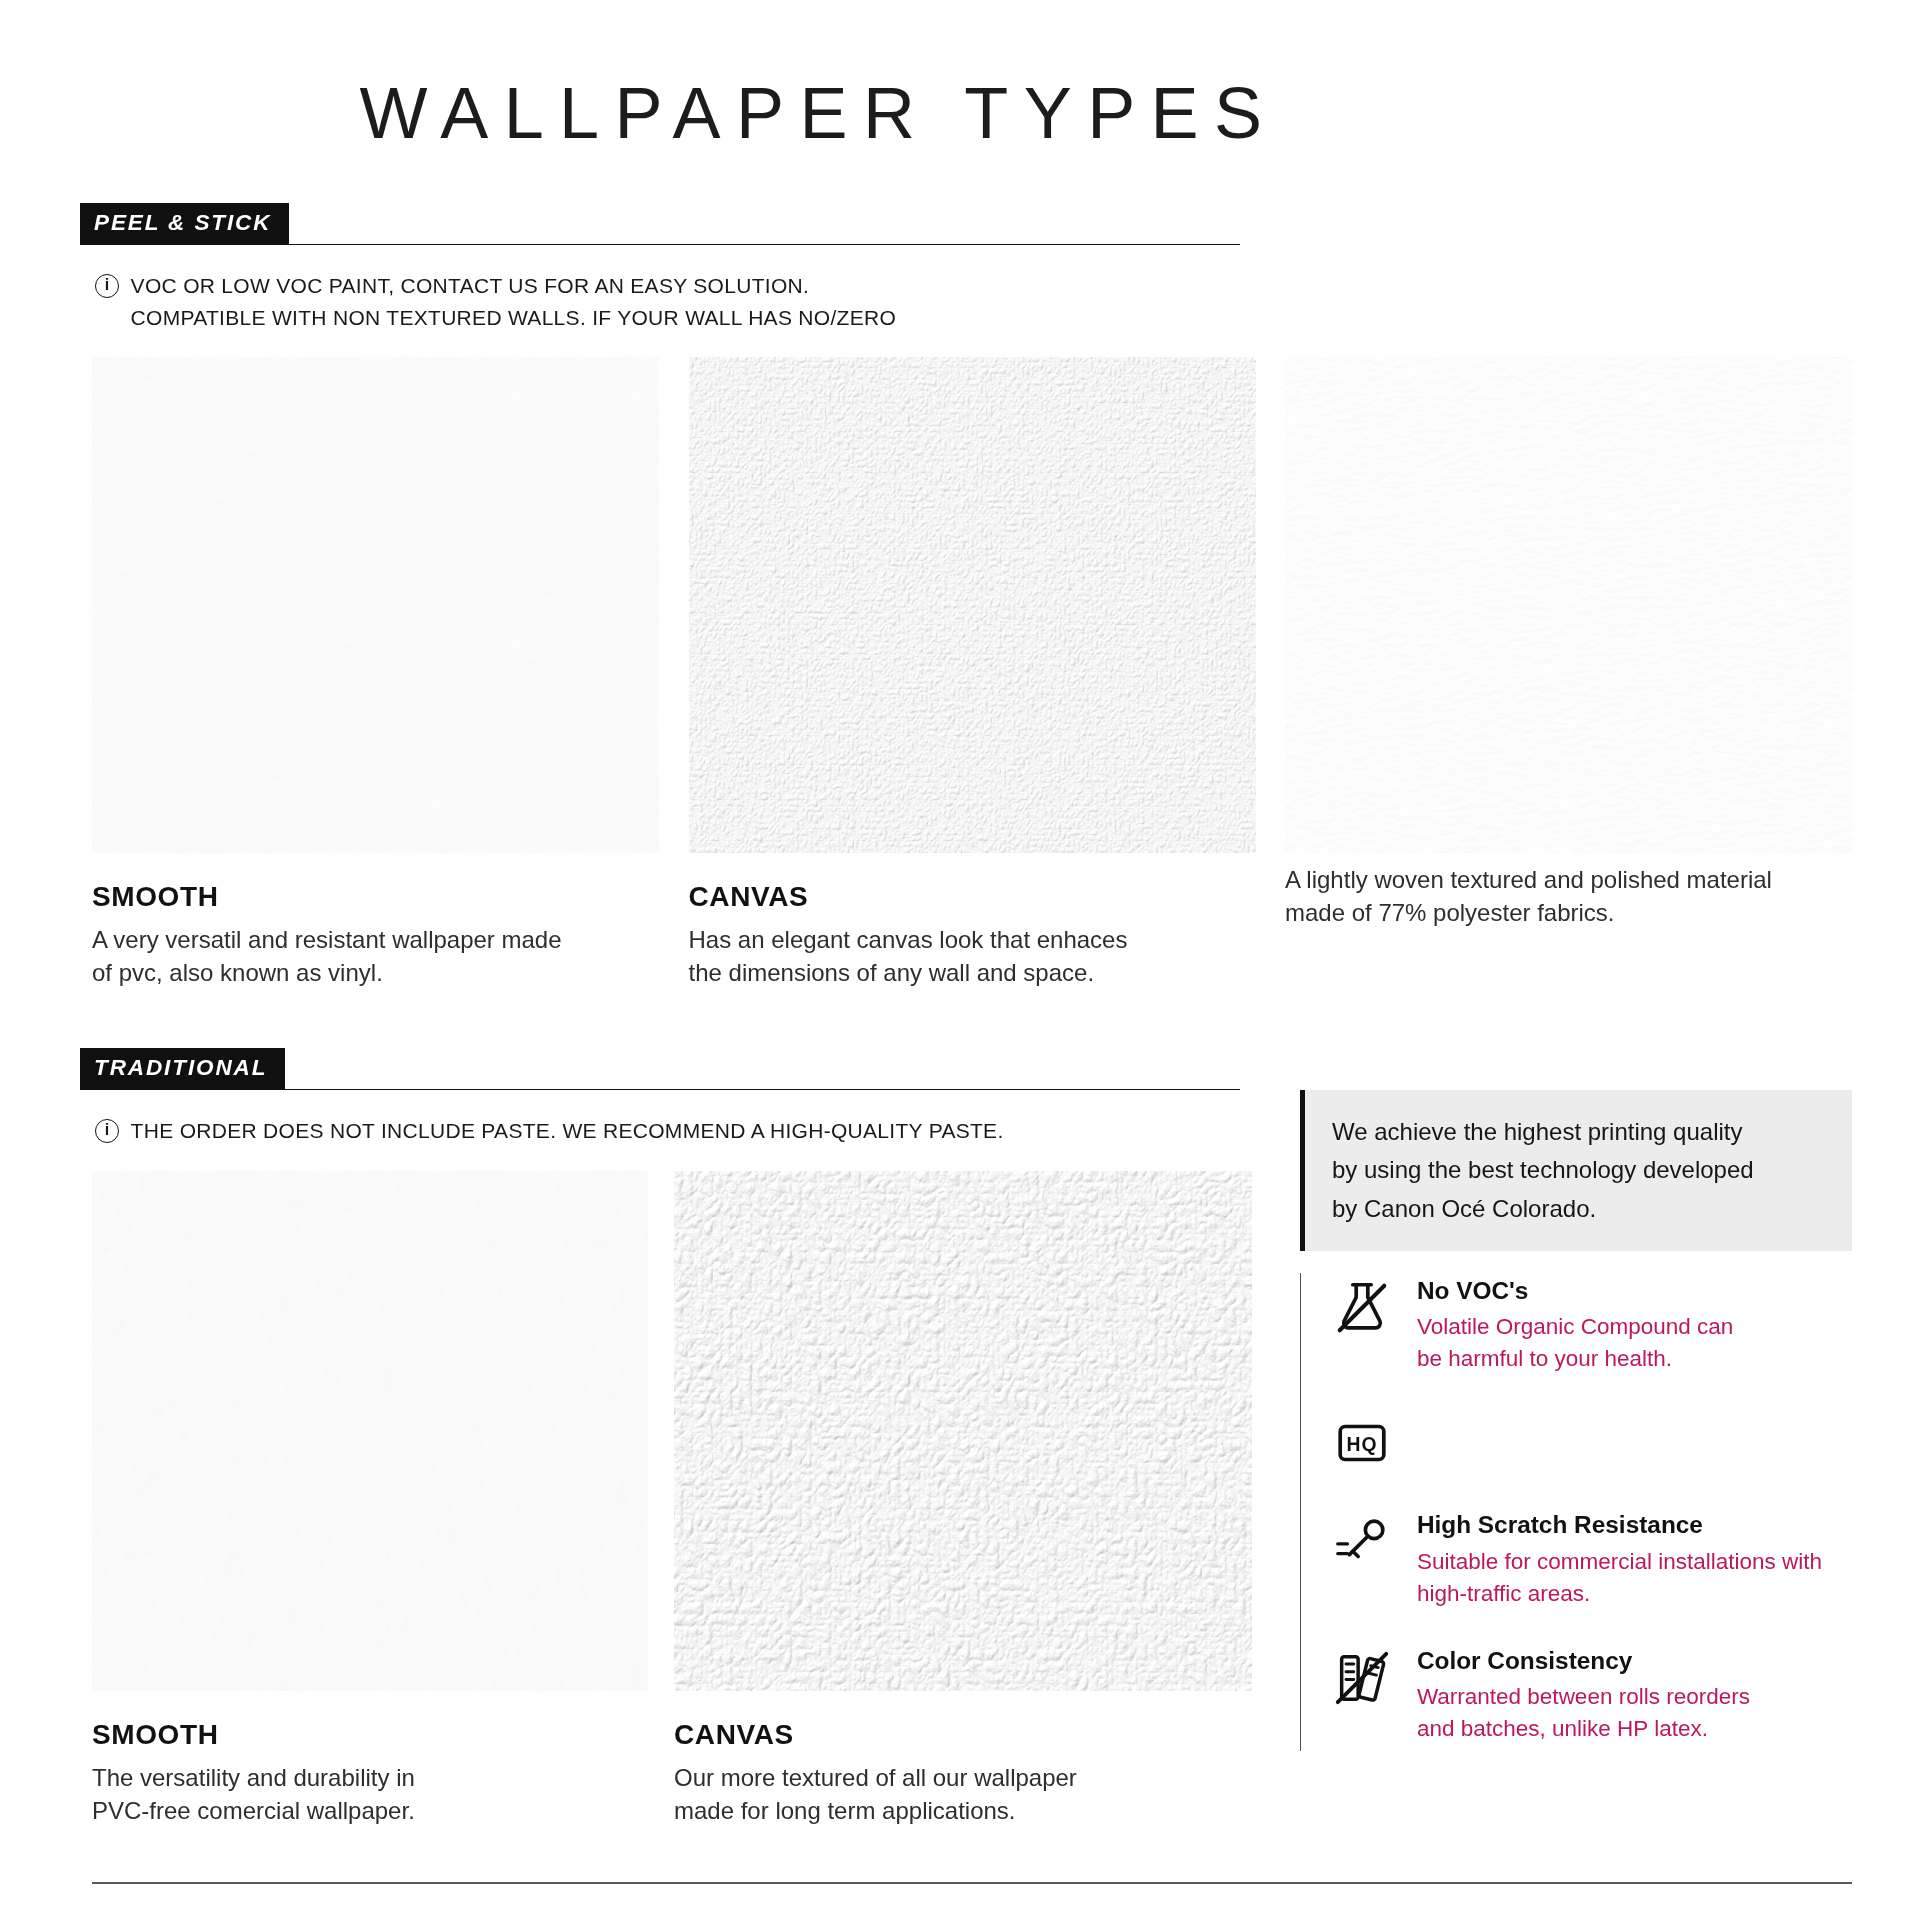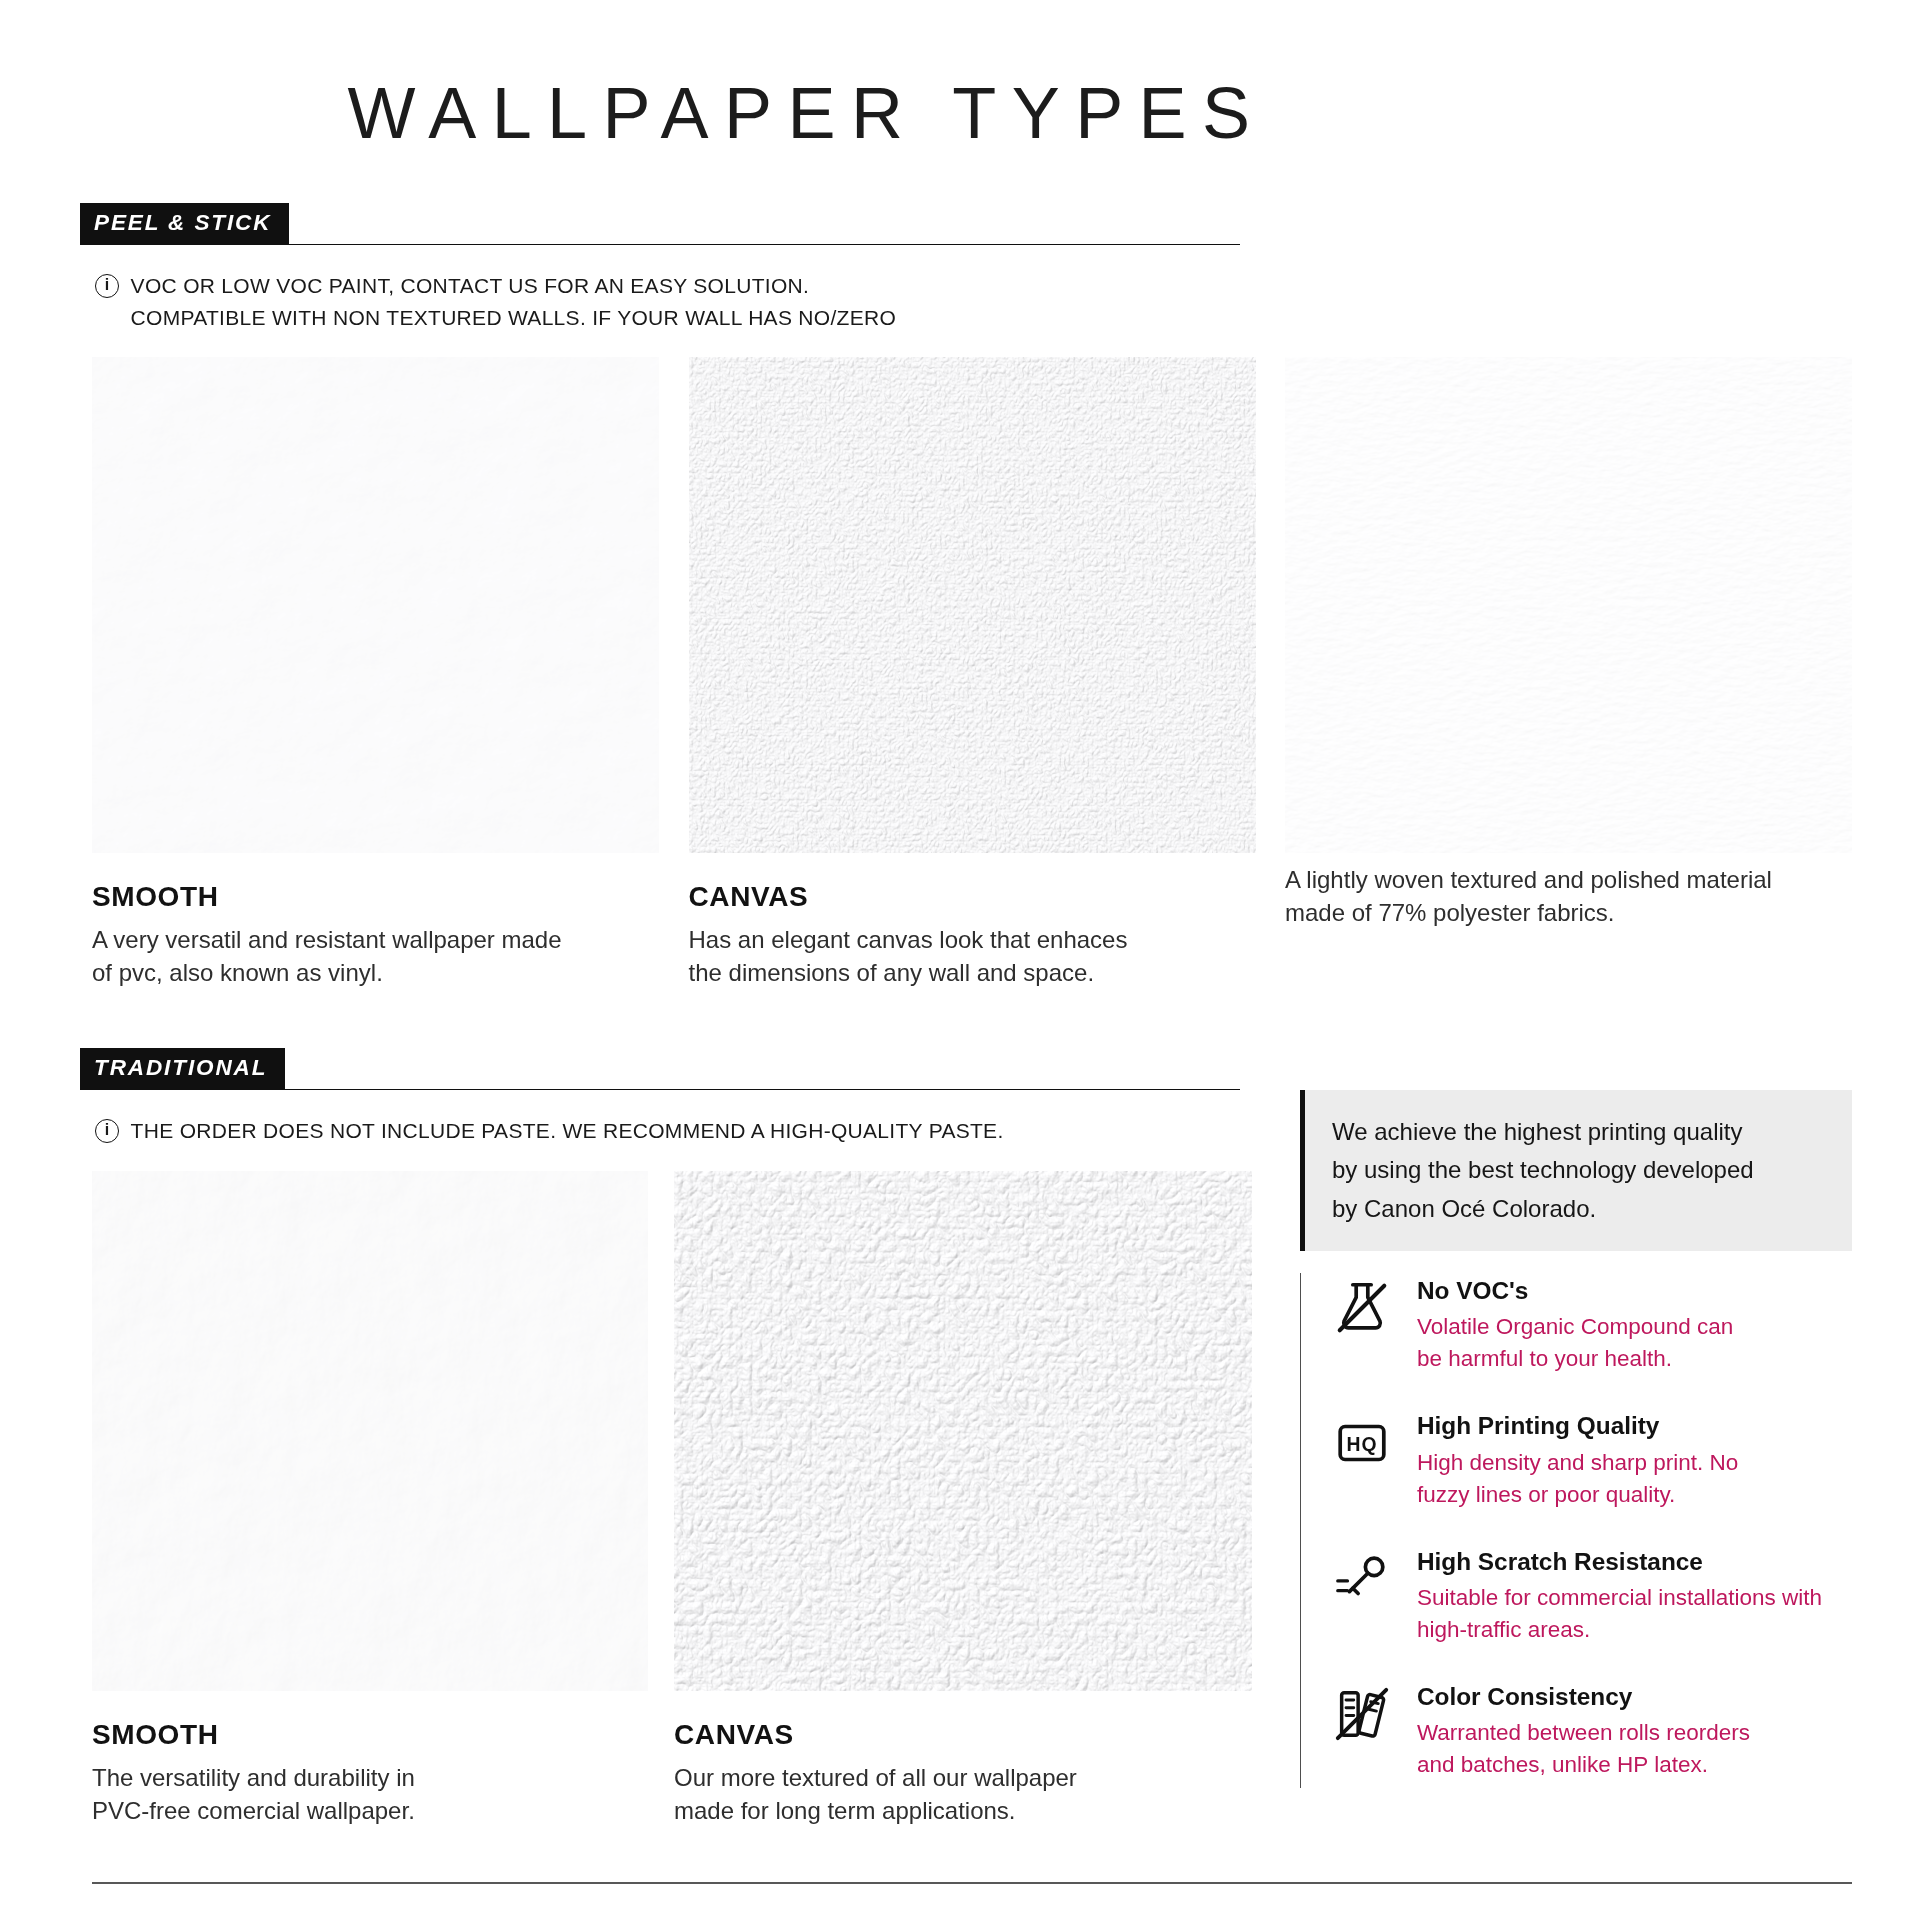--- a/index.html
+++ b/index.html
@@ -3,21 +3,21 @@
 <meta charset="utf-8">
 <style>
   * { margin:0; padding:0; box-sizing:border-box; }
   html, body { background:#ffffff; }
   .page {
     position:relative; width:1926px; height:1926px; background:#ffffff;
     font-family:"Liberation Sans", sans-serif; color:#111; overflow:hidden;
   }
   .svg-defs { position:absolute; width:0; height:0; overflow:hidden; }
 
-  .title-wrap { position:absolute; top:72px; left:4px; width:1605px; text-align:center; }
+  .title-wrap { position:absolute; top:72px; left:16px; width:1605px; text-align:center; }
   .page-title { font-size:72px; font-weight:500; letter-spacing:15.4px; color:#1c1c1c; white-space:nowrap; }
 
   .section-header { position:absolute; left:80px; width:1160px; border-bottom:1.9px solid #101010;font-style:italic; }
   .section-header.peel { top:203px; }
   .section-header.trad { top:1048px; }
   .badge {
     display:inline-block; background:#101010; color:#ffffff;
     font-size:22.5px; font-weight:700; letter-spacing:1.9px; padding:7px 18px 7.7px 14px;
   }
 
@@ -236,24 +236,20 @@
         </div>
       </div>
 
       <div class="feature">
         <span class="f-icon">
           <svg viewBox="0 0 64 64" aria-hidden="true">
             <rect x="9.5" y="15" width="45" height="34" rx="5" fill="none" stroke="#111" stroke-width="3.8"></rect>
             <text x="32" y="40.5" text-anchor="middle" font-size="20" font-weight="bold" letter-spacing="1" fill="#111">HQ</text>
           </svg>
         </span>
-        <div class="f-text">
-          <div class="f-title">High Printing Quality</div>
-          <p class="f-desc fd-2">High density and sharp print. No fuzzy lines or poor quality.</p>
-        </div>
       </div>
 
       <div class="feature">
         <span class="f-icon">
           <svg viewBox="0 0 64 64" fill="none" stroke="#111" stroke-width="3.8" stroke-linecap="round" stroke-linejoin="round" aria-hidden="true">
             <circle cx="44.5" cy="19.5" r="9"></circle>
             <path d="M38 26 L19 45"></path>
             <path d="M22.5 41.5 l5.5 5.5"></path>
             <path d="M7 34 h10 M7 44 h10" stroke-width="3.4"></path>
           </svg>

